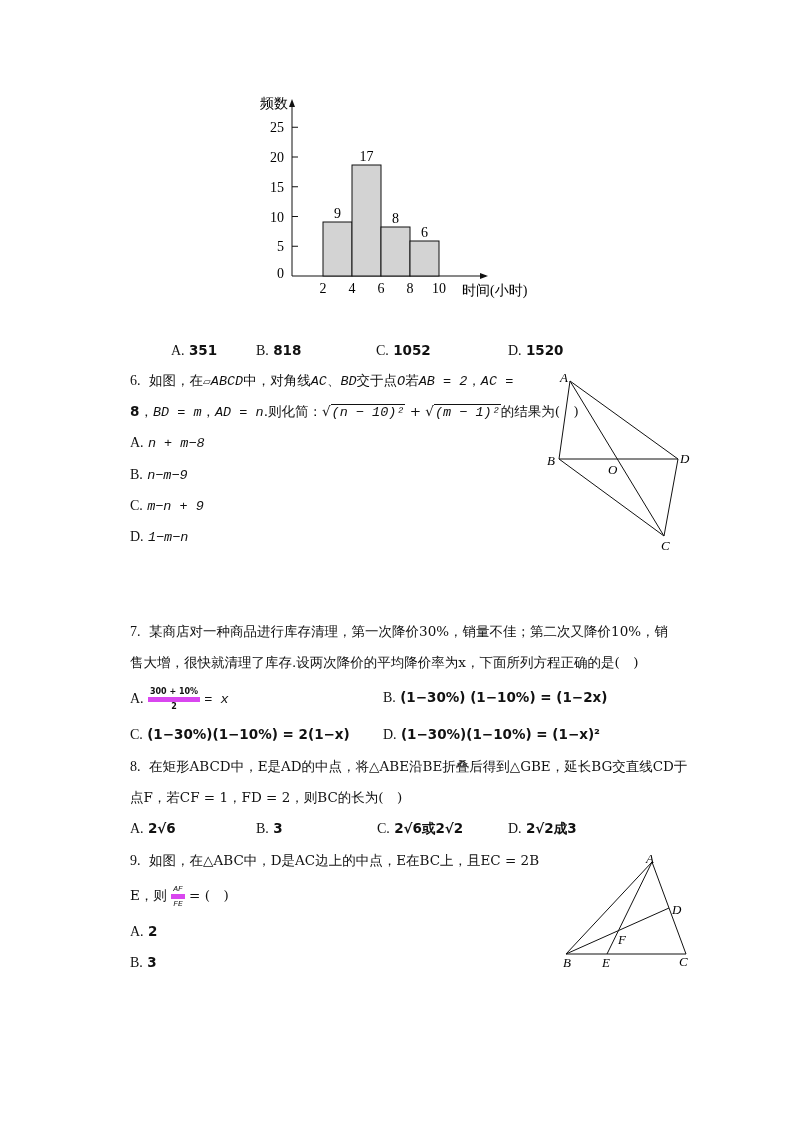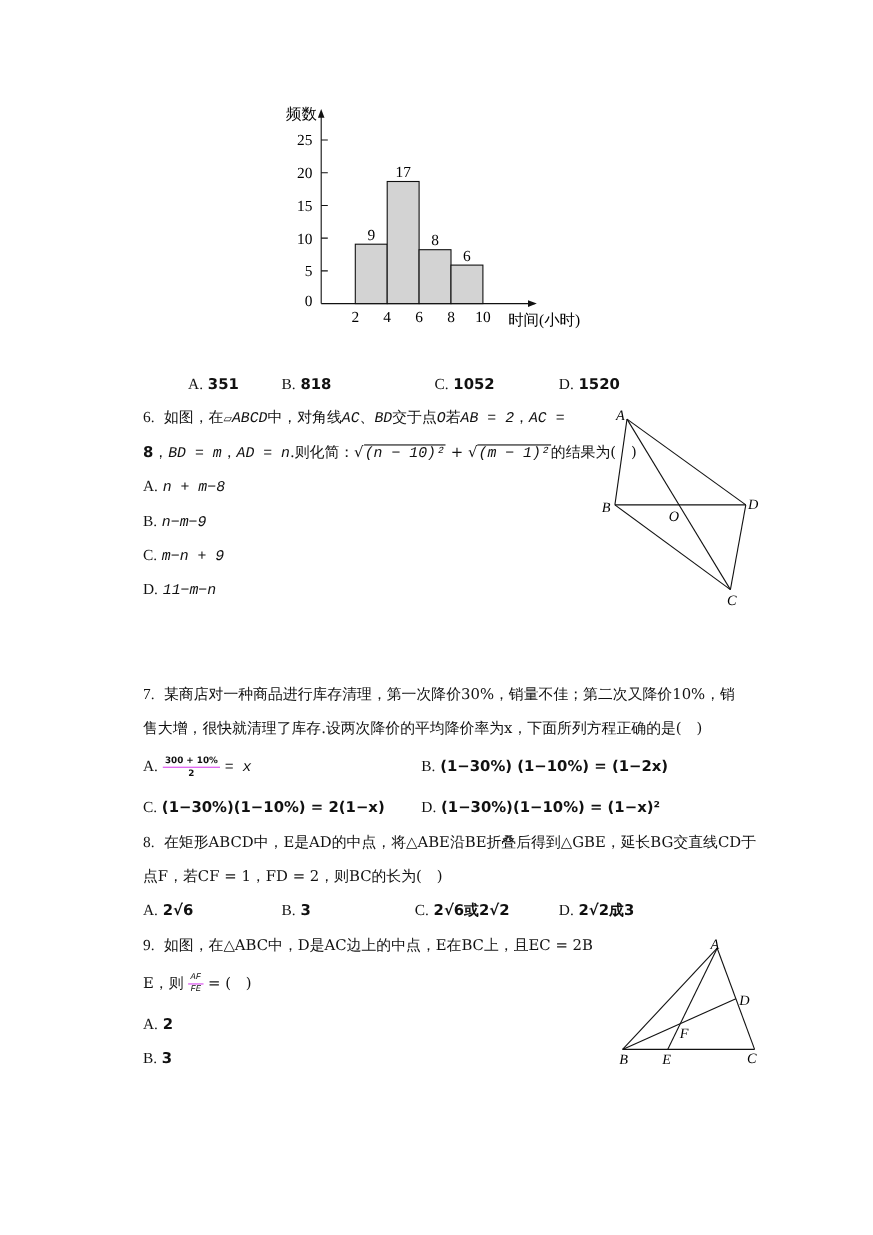--- a/index.html
+++ b/index.html
@@ -7,21 +7,21 @@
     width: 794px; height: 1123px; background: #ffffff; position: relative; overflow: hidden;
     font-family: "DejaVu Serif", serif; color: #111;
   }
   .abs { position: absolute; }
   .txt { font-size: 13.5px; line-height: 20px; white-space: nowrap; }
   .m { font-family: Liberation Mono, monospace; font-style: italic; }
   .b { font-weight: bold; font-family: "DejaVu Sans", sans-serif; }
   .lbl { font-family: "Liberation Serif", serif; font-size: 14px; }
   .sqrt { display: inline-block; border-top: 1px solid #111; padding: 0 1px; line-height: 16px; }
   .frac { display: inline-flex; flex-direction: column; align-items: center; vertical-align: middle; font-size: 8px; line-height: 10px; }
-  .frac .num { border-bottom: 1px solid #d946ef; padding: 0 2px; }
+  .frac .num { border-bottom: 5px solid #d946ef; padding: 0 2px; }
   svg text { font-family: "Liberation Serif", serif; }
 </style>
 </head>
 <body>
 
 <div class="abs" style="left:250px; top:88px; width:300px; height:215px;">
   <svg width="300" height="215" viewBox="0 0 300 215">
 
     <line x1="42" y1="188" x2="236" y2="188" stroke="#111" stroke-width="1"></line>
     <polygon points="238,188 230,185 230,191" fill="#111"></polygon>
@@ -64,21 +64,21 @@
 </div>
 
 <div class="abs txt" style="left:130px; top:340px;margin-left:41px;">
   <span class="lbl">A.</span>
   <span class="b">351</span>
 </div>
 <div class="abs txt" style="left:256px; top:340px;">
   <span class="lbl">B.</span>
   <span class="b">818</span>
 </div>
-<div class="abs txt" style="left:395px; top:340px;text-align:right;">
+<div class="abs txt" style="left:376px; top:340px;text-align:right;">
   <span class="lbl">C.</span>
   <span class="b">1052</span>
 </div>
 <div class="abs txt" style="left:508px; top:340px;">
   <span class="lbl">D.</span>
   <span class="b">1520</span>
 </div>
 
 <div class="abs txt" style="left:130px; top:370px;">
   <span class="lbl">6.</span>&nbsp;
@@ -94,21 +94,21 @@
 <div class="abs txt" style="left:130px; top:464px;">
   <span class="lbl">B.</span>
   <span class="m">n−m−9</span>
 </div>
 <div class="abs txt" style="left:130px; top:495px;">
   <span class="lbl">C.</span>
   <span class="m">m−n + 9</span>
 </div>
 <div class="abs txt" style="left:130px; top:526px;">
   <span class="lbl">D.</span>
-  <span class="m">11−m−n</span>
+  <span class="m">1−m−n</span>
 </div>
 
 <div class="abs" style="left:540px; top:365px; width:160px; height:190px;">
   <svg width="160" height="190" viewBox="0 0 160 190">
     <polygon points="30,16 19,94 128,93 120,178" fill="none" stroke="none"></polygon>
     <line x1="30" y1="16" x2="19" y2="94" stroke="#111" stroke-width="1"></line>
     <line x1="30" y1="16" x2="138" y2="94" stroke="#111" stroke-width="1"></line>
     <line x1="19" y1="94" x2="138" y2="94" stroke="#111" stroke-width="1"></line>
     <line x1="19" y1="94" x2="124" y2="171" stroke="#111" stroke-width="1"></line>
     <line x1="138" y1="94" x2="124" y2="171" stroke="#111" stroke-width="1"></line>

